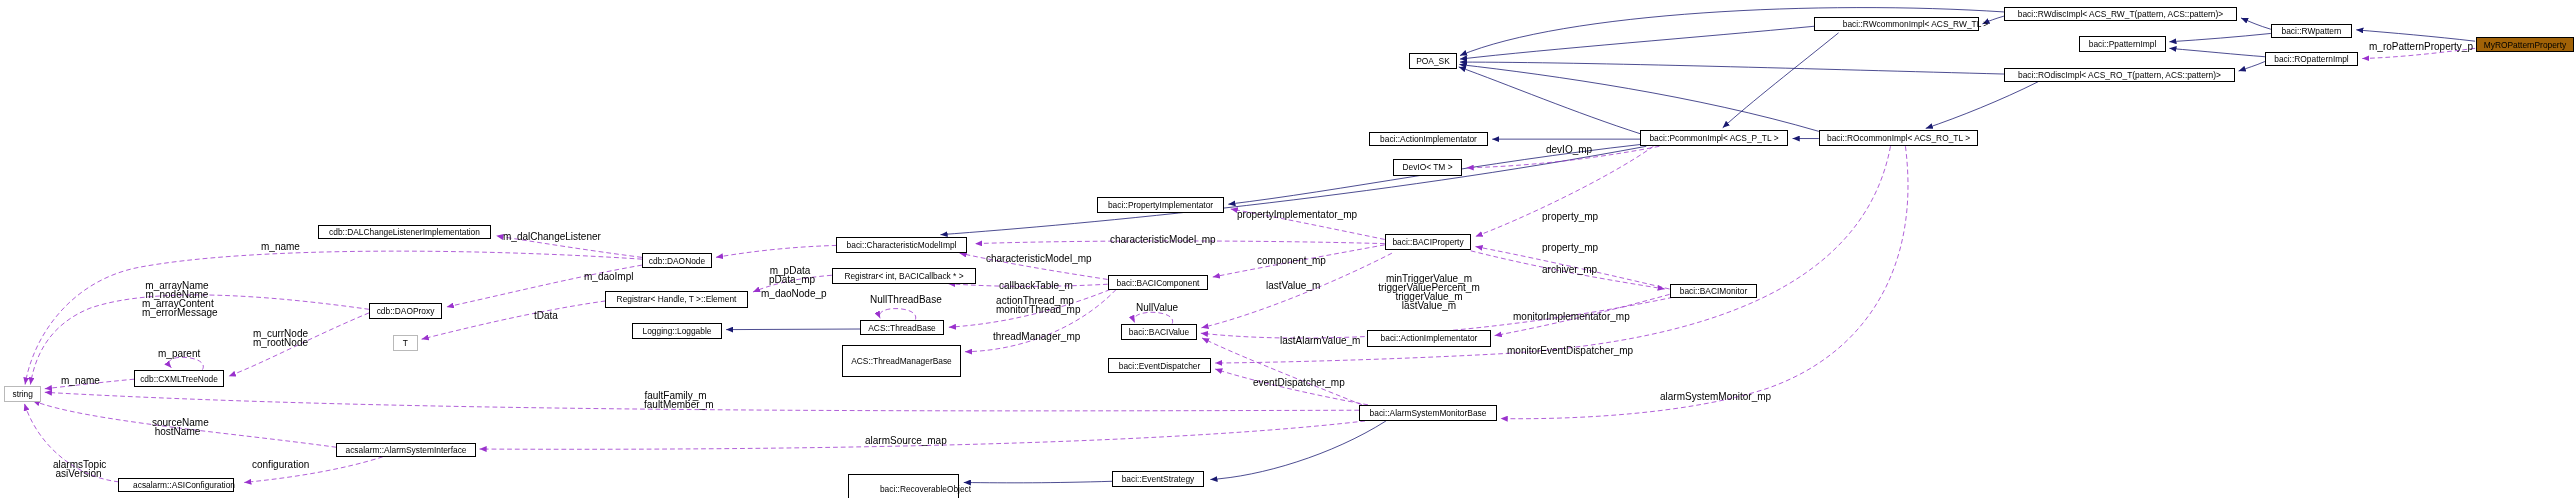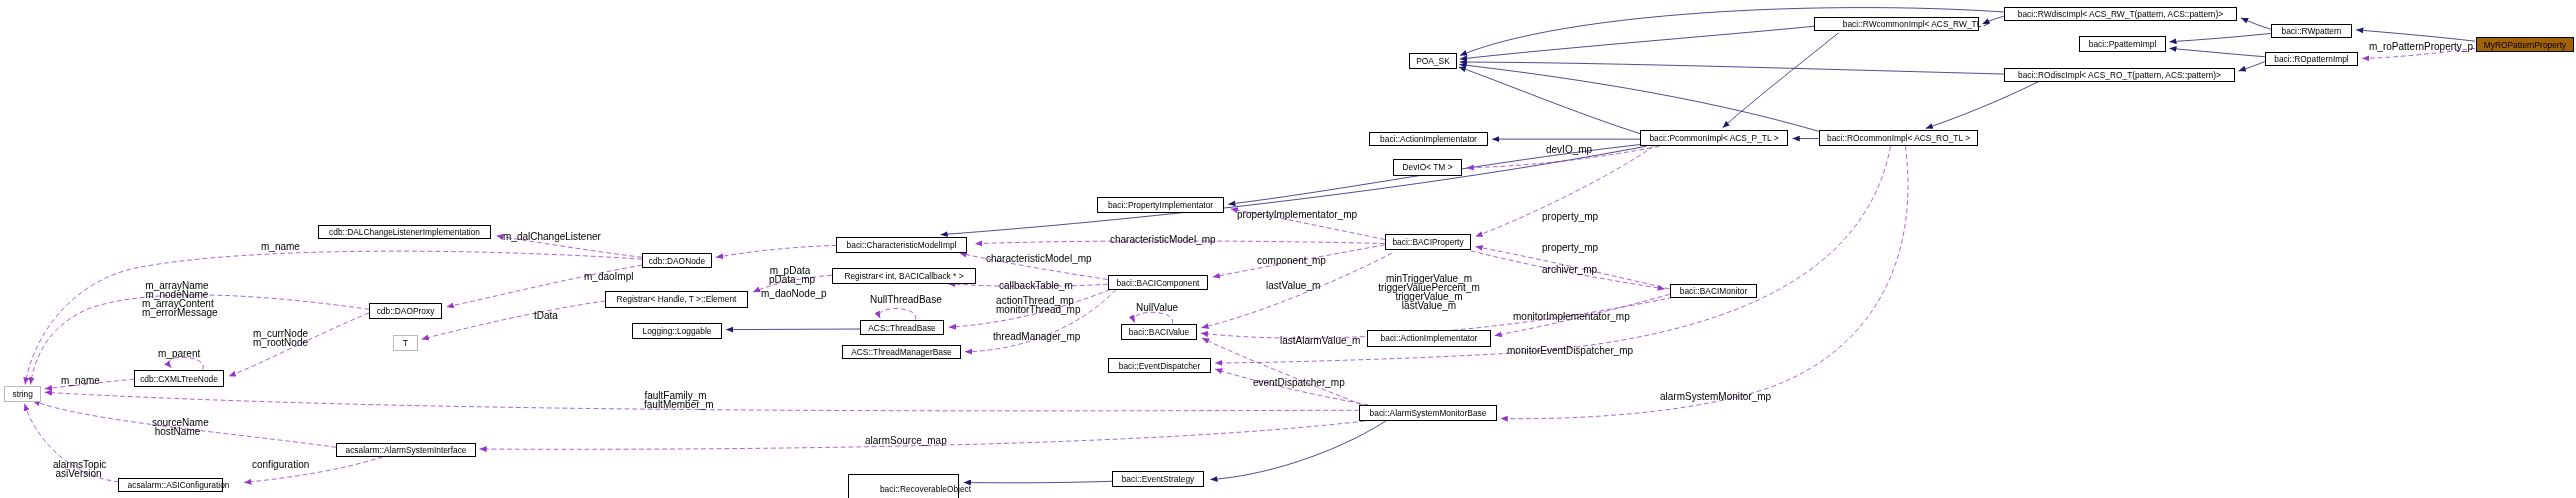--- a/index.html
+++ b/index.html
@@ -105,30 +105,30 @@
       <div class="node" style="left: 1670px; top: 284px; width: 87px; height: 13.7px;">baci::BACIMonitor</div>
       <div class="node" style="left: 836px; top: 237px; width: 131px; height: 15.5px;">baci::CharacteristicModelImpl</div>
       <div class="node" style="left: 318px; top: 225px; width: 173px; height: 13.7px;">cdb::DALChangeListenerImplementation</div>
       <div class="node" style="left: 642px; top: 253px; width: 70px; height: 15px; text-align: center;">cdb::DAONode</div>
       <div class="node" style="left: 369px; top: 303px; width: 73px; height: 16px;">cdb::DAOProxy</div>
       <div class="node" style="left: 605px; top: 291px; width: 143px; height: 16.7px;">Registrar&lt; Handle, T &gt;::Element</div>
       <div class="node" style="left: 832px; top: 268px; width: 144px; height: 15.5px;">Registrar&lt; int, BACICallback * &gt;</div>
       <div class="node" style="left: 632px; top: 323px; width: 90px; height: 15.5px;">Logging::Loggable</div>
       <div class="node ext" style="left: 393px; top: 335px; width: 24.5px; height: 16px;">T</div>
       <div class="node" style="left: 860px; top: 320px; width: 84px; height: 15px;">ACS::ThreadBase</div>
-      <div class="node" style="left: 842px; top: 345px; width: 119px; height: 14px;">ACS::ThreadManagerBase</div>
+      <div class="node" style="left: 842px; top: 345px; width: 119px; height: 32px;">ACS::ThreadManagerBase</div>
       <div class="node" style="left: 1108px; top: 275px; width: 100px; height: 15px;">baci::BACIComponent</div>
       <div class="node" style="left: 1121px; top: 324px; width: 76px; height: 16px;">baci::BACIValue</div>
       <div class="node" style="left: 1108px; top: 358px; width: 103px; height: 15px;">baci::EventDispatcher</div>
       <div class="node" style="left: 1367px; top: 330px; width: 124px; height: 16.7px;">baci::ActionImplementator</div>
       <div class="node" style="left: 134px; top: 370px; width: 90px; height: 17.3px;">cdb::CXMLTreeNode</div>
       <div class="node ext" style="left: 4.2px; top: 386px; width: 37px; height: 15.5px;">string</div>
       <div class="node" style="left: 1359px; top: 405px; width: 138px; height: 16px;">baci::AlarmSystemMonitorBase</div>
       <div class="node" style="left: 336px; top: 443px; width: 140px; height: 14.3px;">acsalarm::AlarmSystemInterface</div>
-      <div class="node" style="left: 118px; top: 478px; width: 105px; height: 14.3px; padding-left: 16px;">acsalarm::ASIConfiguration</div>
+      <div class="node" style="left: 118px; top: 478px; width: 116px; height: 14.3px; padding-left: 16px;">acsalarm::ASIConfiguration</div>
       <div class="node" style="left: 848px; top: 474px; width: 111px; height: 29px; padding-left: 44px;">baci::RecoverableObject</div>
       <div class="node" style="left: 1112px; top: 471px; width: 92px; height: 15.5px;">baci::EventStrategy</div>
     </div>
   <div id="labels-layer">
       <div class="elabel" style="left: 2369px; top: 42px; white-space: nowrap;">m_roPatternProperty_p</div>
       <div class="elabel" style="left: 1546px; top: 145px; white-space: nowrap;">devIO_mp</div>
       <div class="elabel" style="left: 1542px; top: 212px; white-space: nowrap;">property_mp</div>
       <div class="elabel" style="left: 1237px; top: 210px; white-space: nowrap;">propertyImplementator_mp</div>
       <div class="elabel" style="left: 1542px; top: 243px; white-space: nowrap;">property_mp</div>
       <div class="elabel" style="left: 1542px; top: 265px; white-space: nowrap;">archiver_mp</div>

